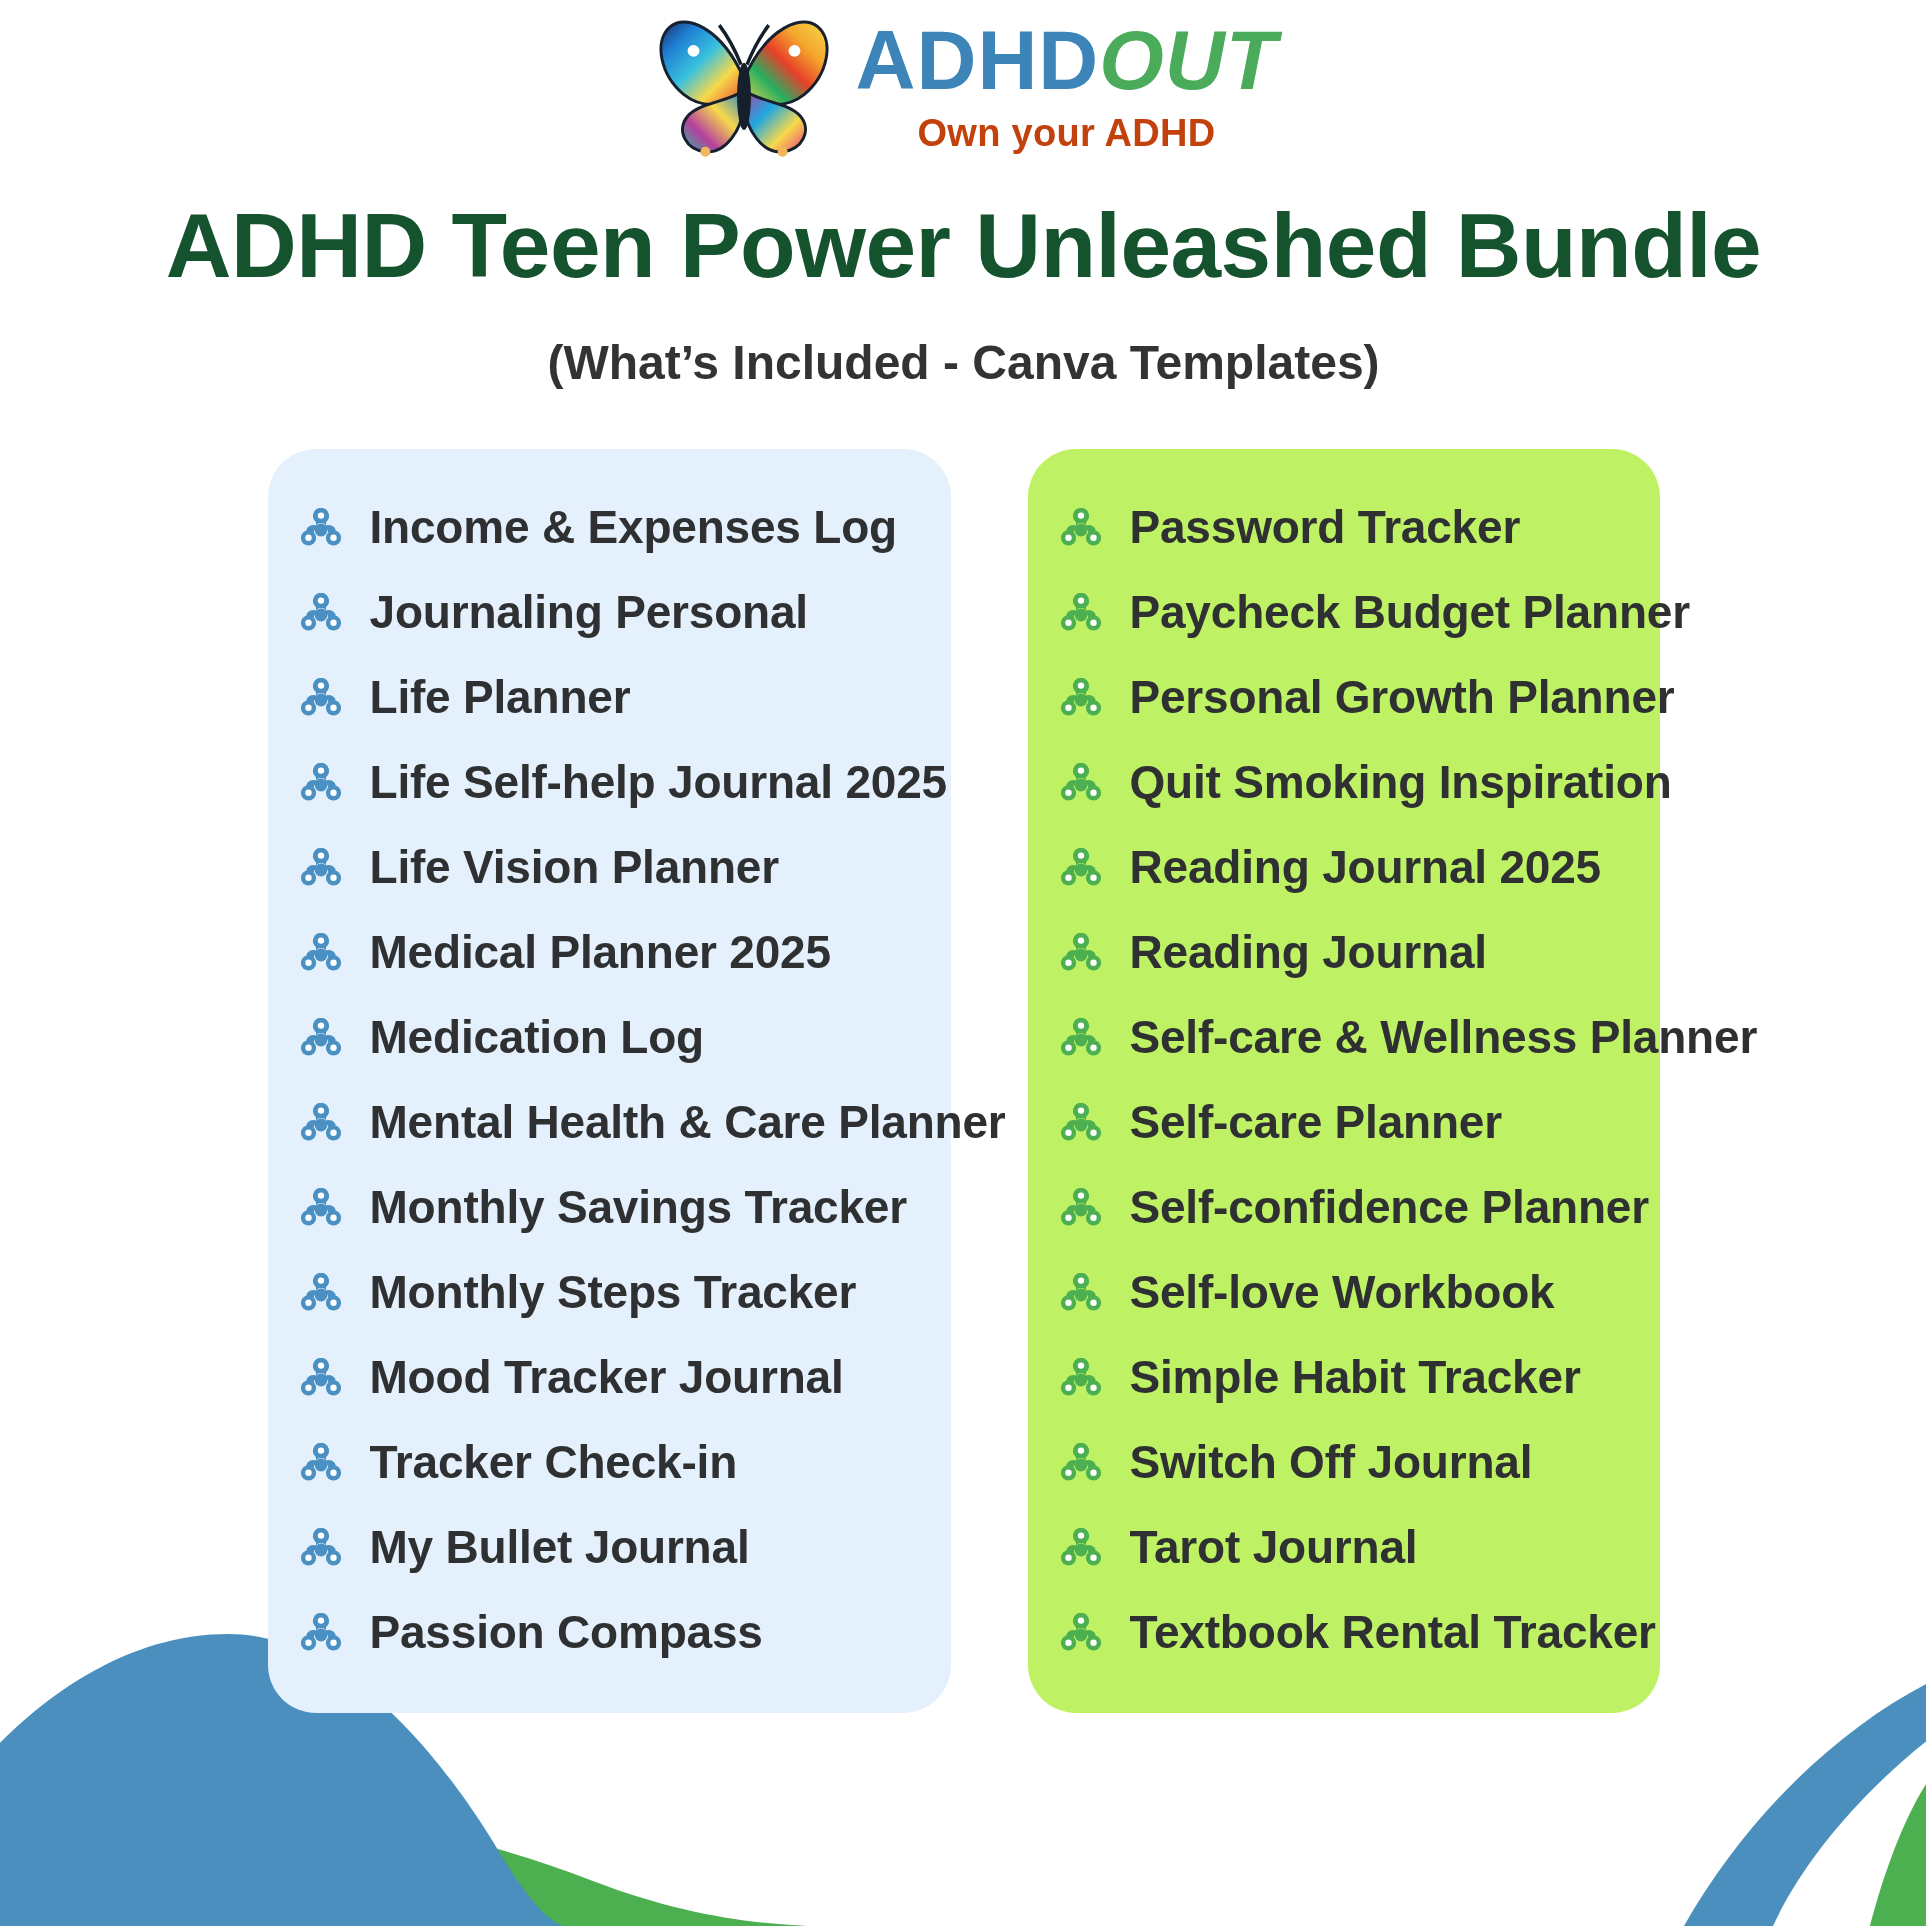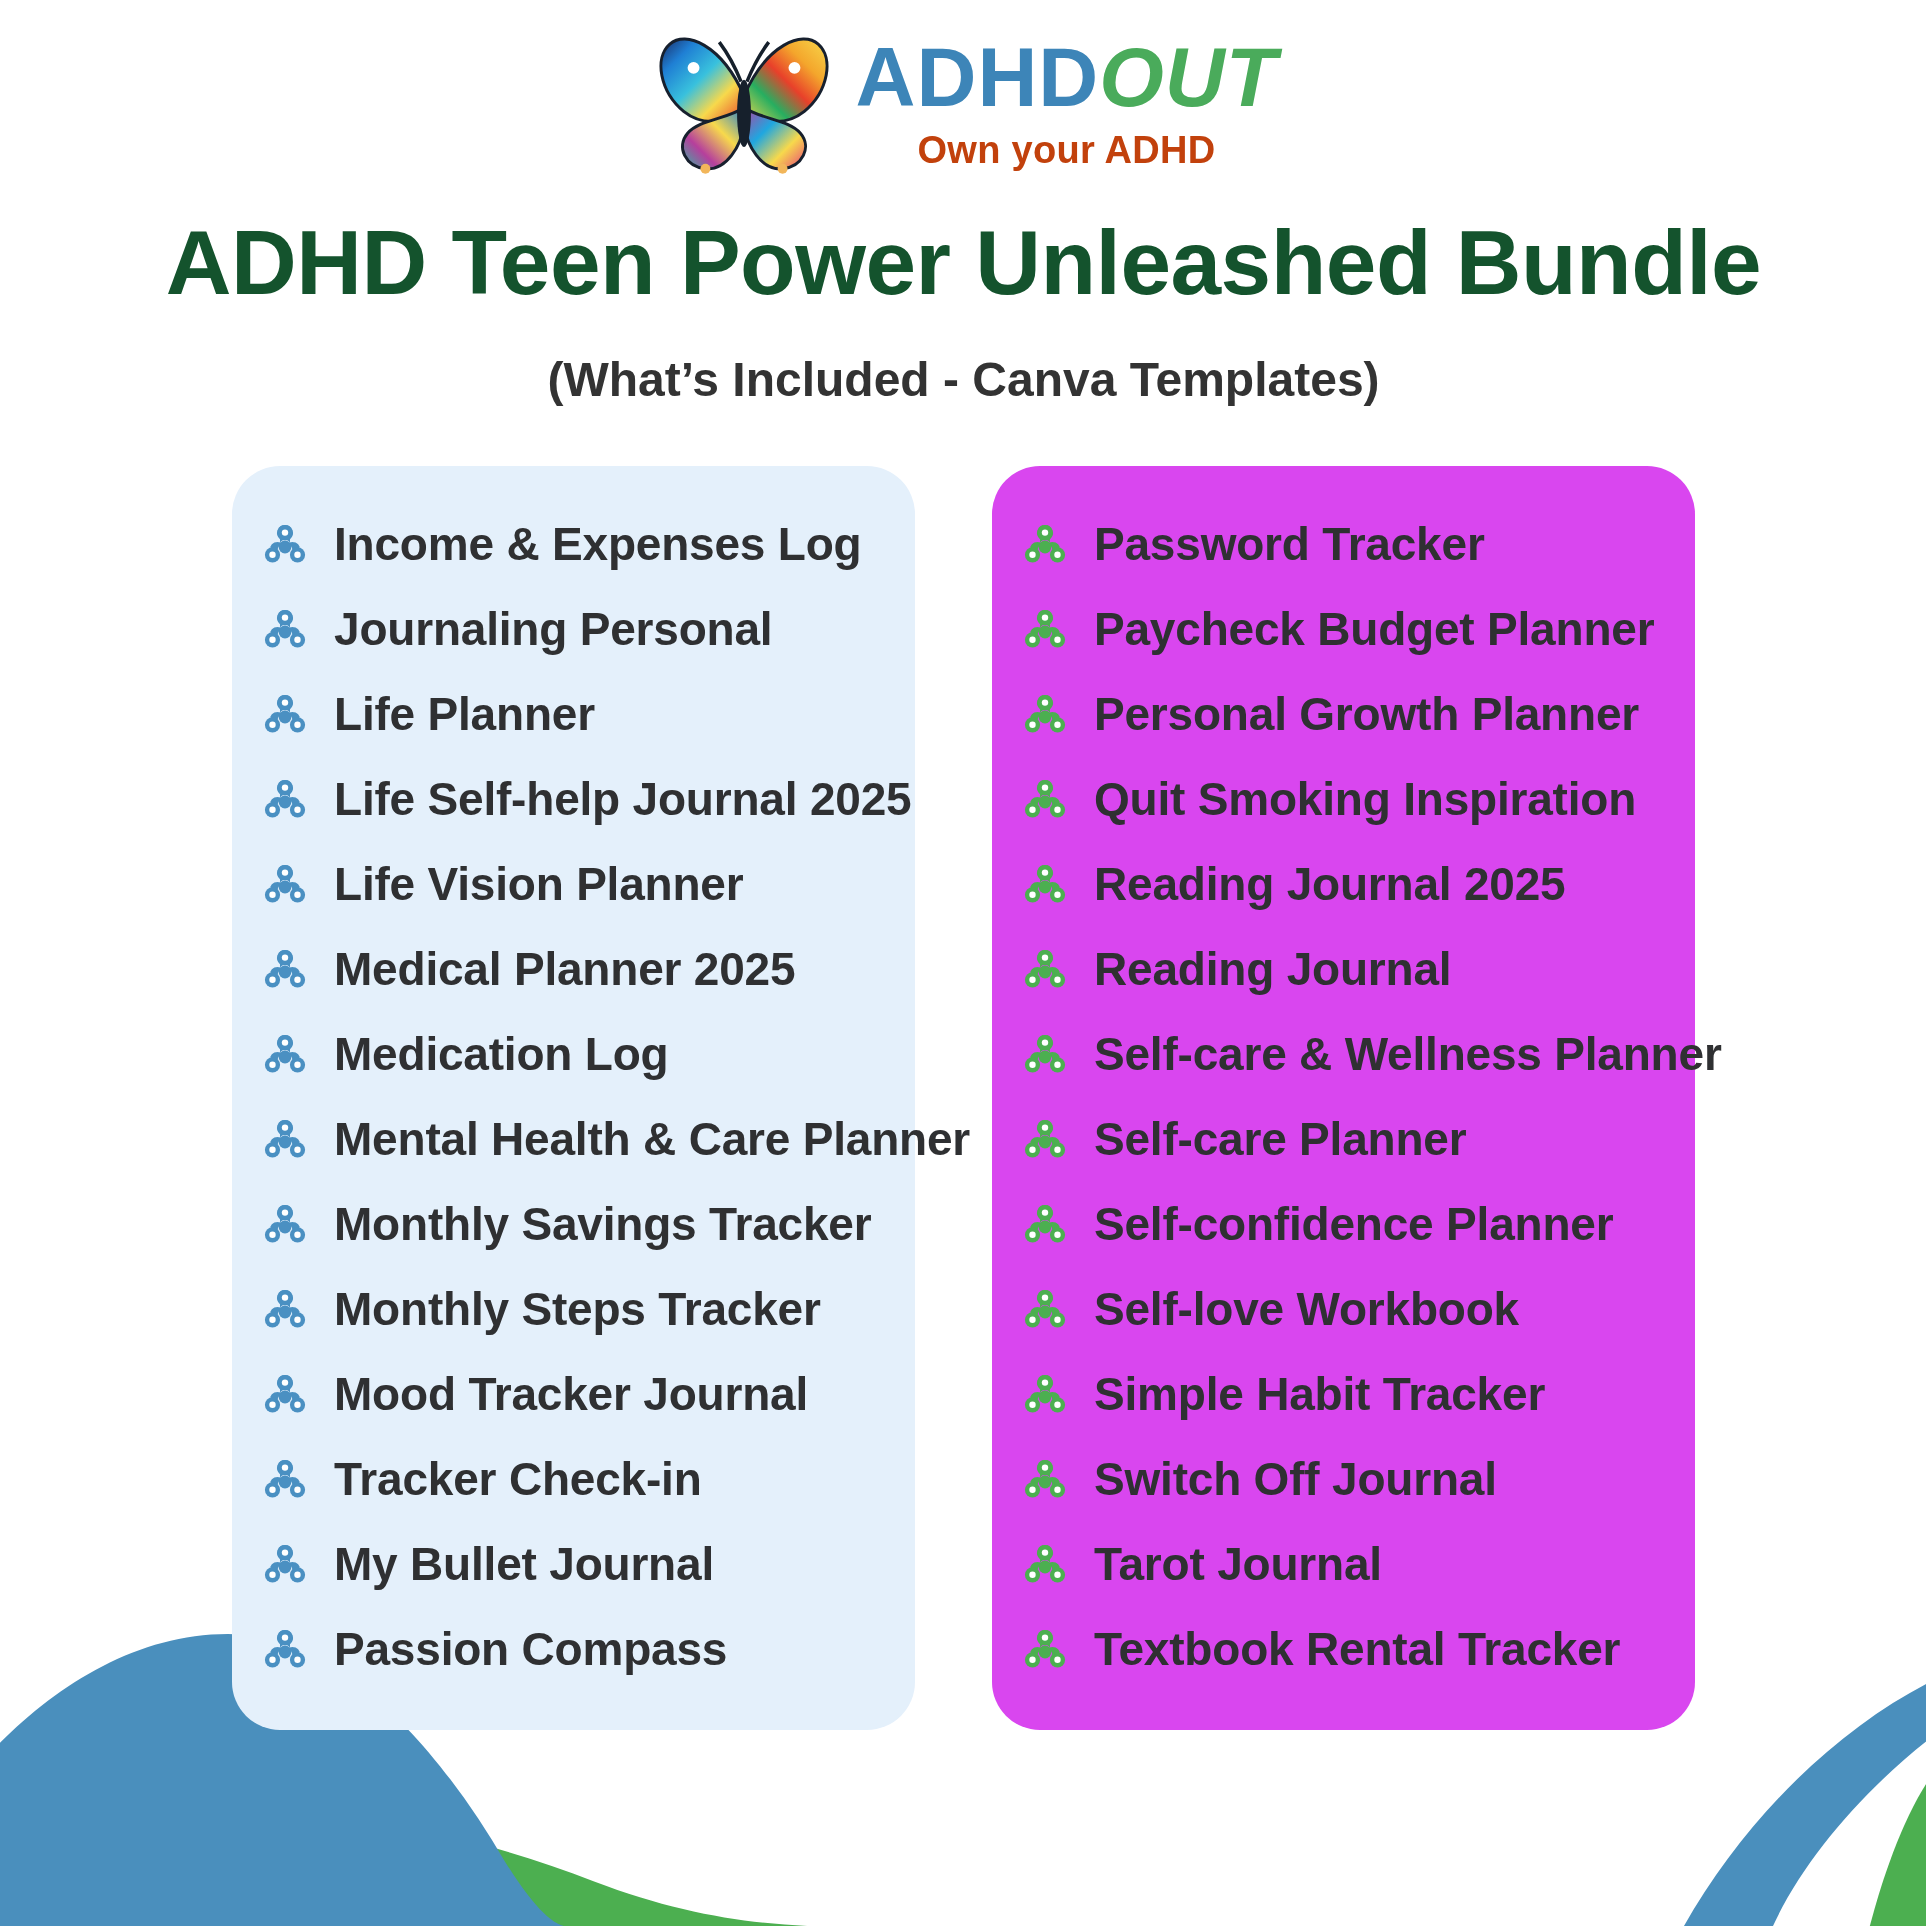--- a/index.html
+++ b/index.html
@@ -21,21 +21,21 @@
     left: 0; top: 0;
     width: 1927px; height: 1927px;
     pointer-events: none;
     z-index: 0;
   }
 
   
   .logo-block {
     position: relative;
     z-index: 3;
-    padding-top: 28px;
+    padding-top: 11px;
     display: flex;
     justify-content: center;
     align-items: flex-start;
   }
   .logo-inner {
     display: flex;
     align-items: center;
     gap: 18px;
   }
   .butterfly {
@@ -106,22 +106,22 @@
   .card {
     border-radius: 48px;
     padding: 36px 30px 38px 30px;
     box-sizing: border-box;
   }
   .card-left {
     width: 683px;
     background: #e4f0fb;
   }
   .card-right {
-    width: 703px;
-    background: #d946ef;
+    width: 632px;
+    background: #bef264;
   }
   .list {
     display: flex;
     flex-direction: column;
   }
   .list-item {
     display: flex;
     align-items: center;
     gap: 26px;
     height: 85px;

